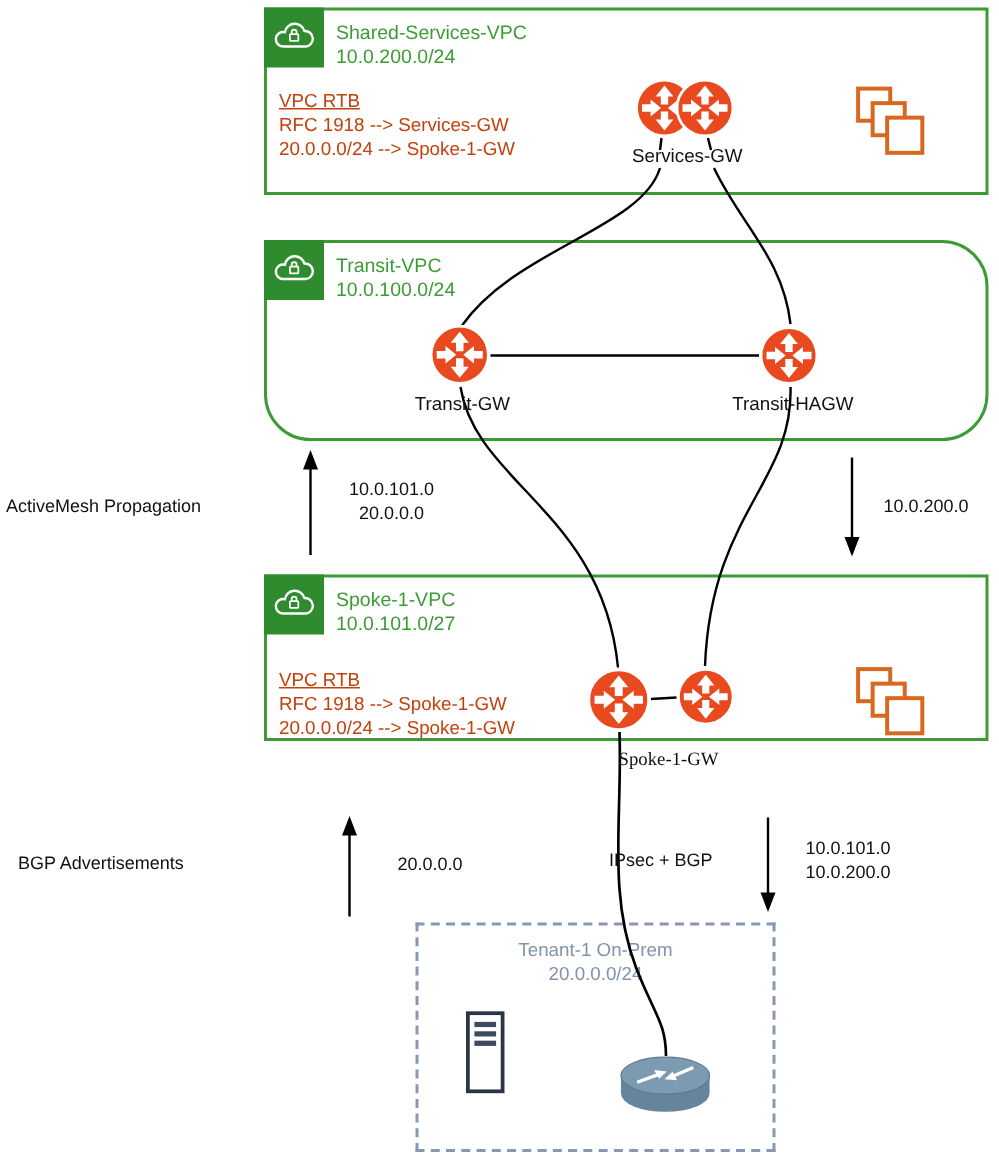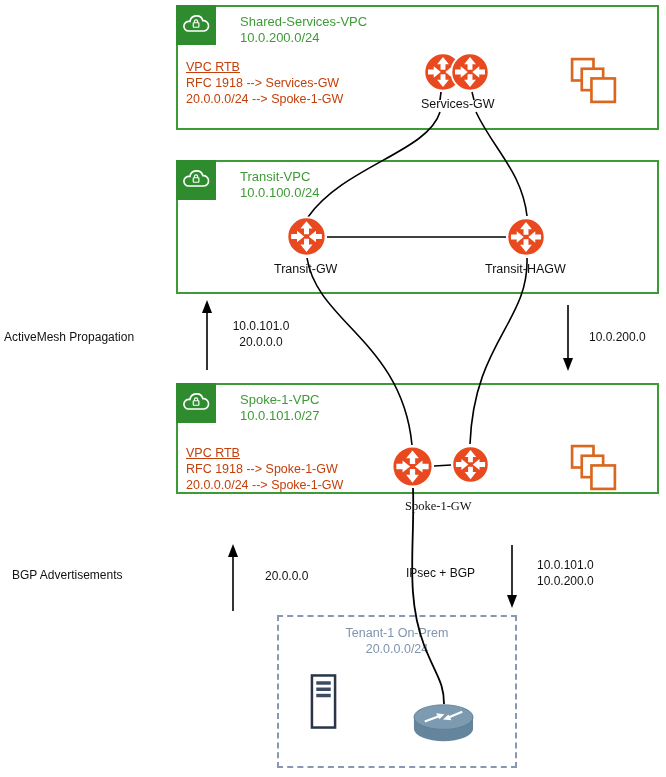--- a/index.html
+++ b/index.html
@@ -1,23 +1,23 @@
 <!DOCTYPE html>
 <html><head>
 <meta charset="utf-8">
 <style>
   html,body{margin:0;padding:0;background:#fff;}
   .canvas{position:relative;width:666px;height:777px;background:#fff;
     font-family:"Liberation Sans","DejaVu Sans",sans-serif;color:#111;overflow:hidden;}
   .vpc-box{position:absolute;background:#fff;border:2px solid #3d9b35;box-sizing:border-box;}
   .vpc-head{position:absolute;left:-2px;top:-2px;width:40px;height:40px;background:#2e8c2e;}
-  .vpc-title{position:absolute;left:46px;top:7px;font-size:13px;line-height:16px;color:#3d9b35;margin-left:16px;}
+  .vpc-title{position:absolute;left:46px;top:7px;font-size:13px;line-height:16px;color:#3d9b35;}
   .rtb{position:absolute;font-size:12.5px;line-height:16px;color:#c2410c;}
   .rtb .rtb-t{text-decoration:underline;}
-  .gw-label{position:absolute;font-size:12.5px;color:#111;text-align:left;white-space:nowrap;}
+  .gw-label{position:absolute;font-size:12.5px;color:#111;text-align:right;white-space:nowrap;}
   .note{position:absolute;font-size:12px;color:#111;white-space:nowrap;}
   .note.center{text-align:center;}
   .note.right2{text-align:left;}
   .onprem{position:absolute;left:277px;top:615px;width:240px;height:153px;
     border:2px dashed #8897b2;box-sizing:border-box;}
   .onprem-title{position:absolute;left:0;top:8px;width:100%;text-align:center;
     font-size:12.5px;line-height:16px;color:#8094ae;}
   svg.overlay{position:absolute;left:0;top:0;pointer-events:none;}
   .icon{position:absolute;}
 </style>
@@ -72,21 +72,21 @@
       <div>Shared-Services-VPC</div>
       <div>10.0.200.0/24</div>
     </div>
     <div class="rtb" style="left:8px;top:52px;">
       <div class="rtb-t">VPC RTB</div>
       <div>RFC 1918 --&gt; Services-GW</div>
       <div>20.0.0.0/24 --&gt; Spoke-1-GW</div>
     </div>
   </div>
 
-  <div class="vpc-box" style="left:176px;top:160px;width:483px;height:134px;">
+  <div class="vpc-box" style="left:176px;top:160px;width:483px;height:134px;border-radius:31px;">
     <div class="vpc-head">
       <svg class="icon" style="left:4px;top:4px;" width="32" height="32">
           <use href="#sym-cloudlock"></use>
         </svg>
     </div>
     <div class="vpc-title">
       <div>Transit-VPC</div>
       <div>10.0.100.0/24</div>
     </div>
   </div>

